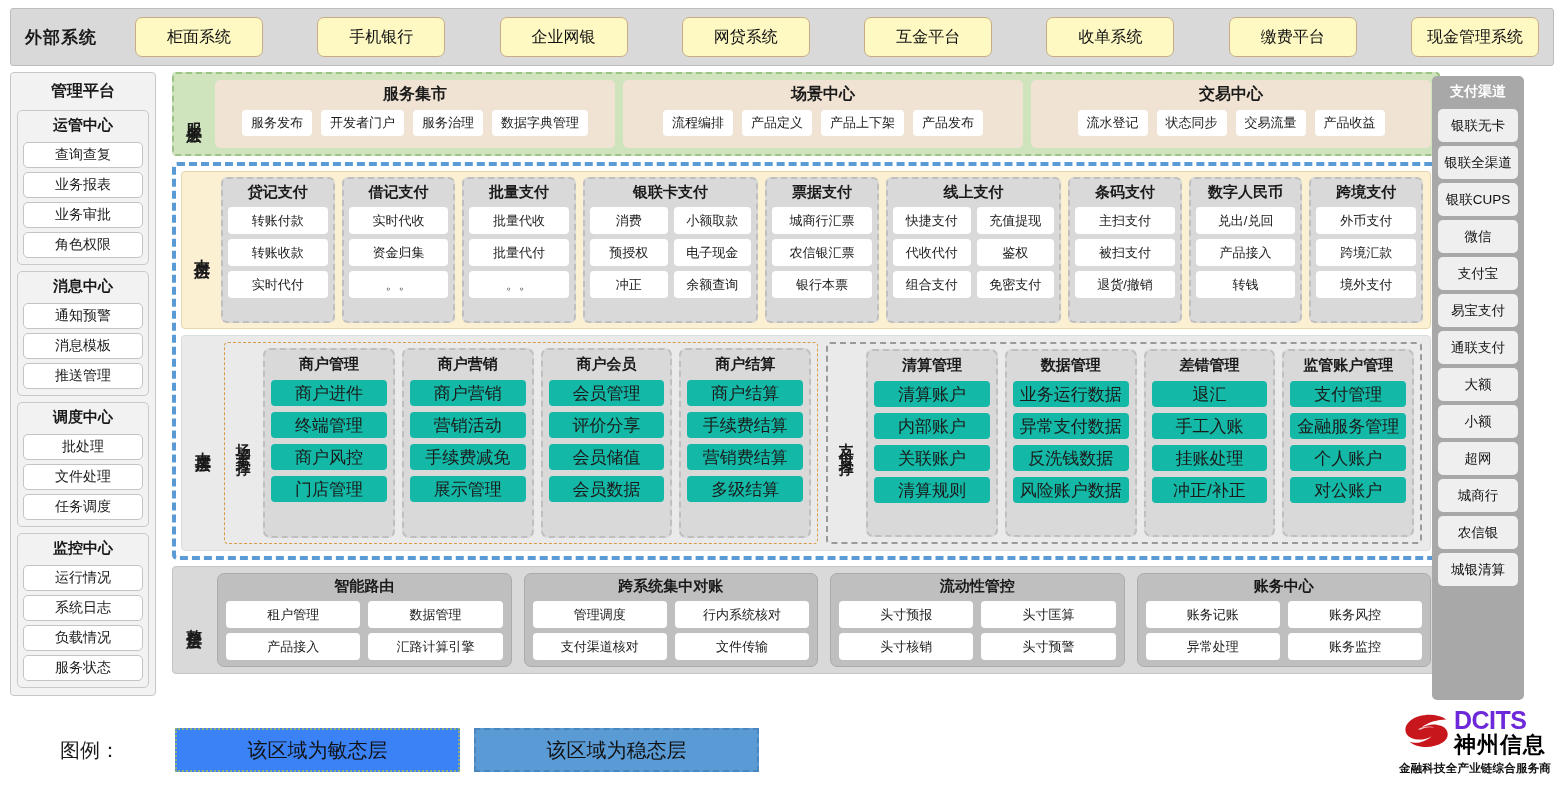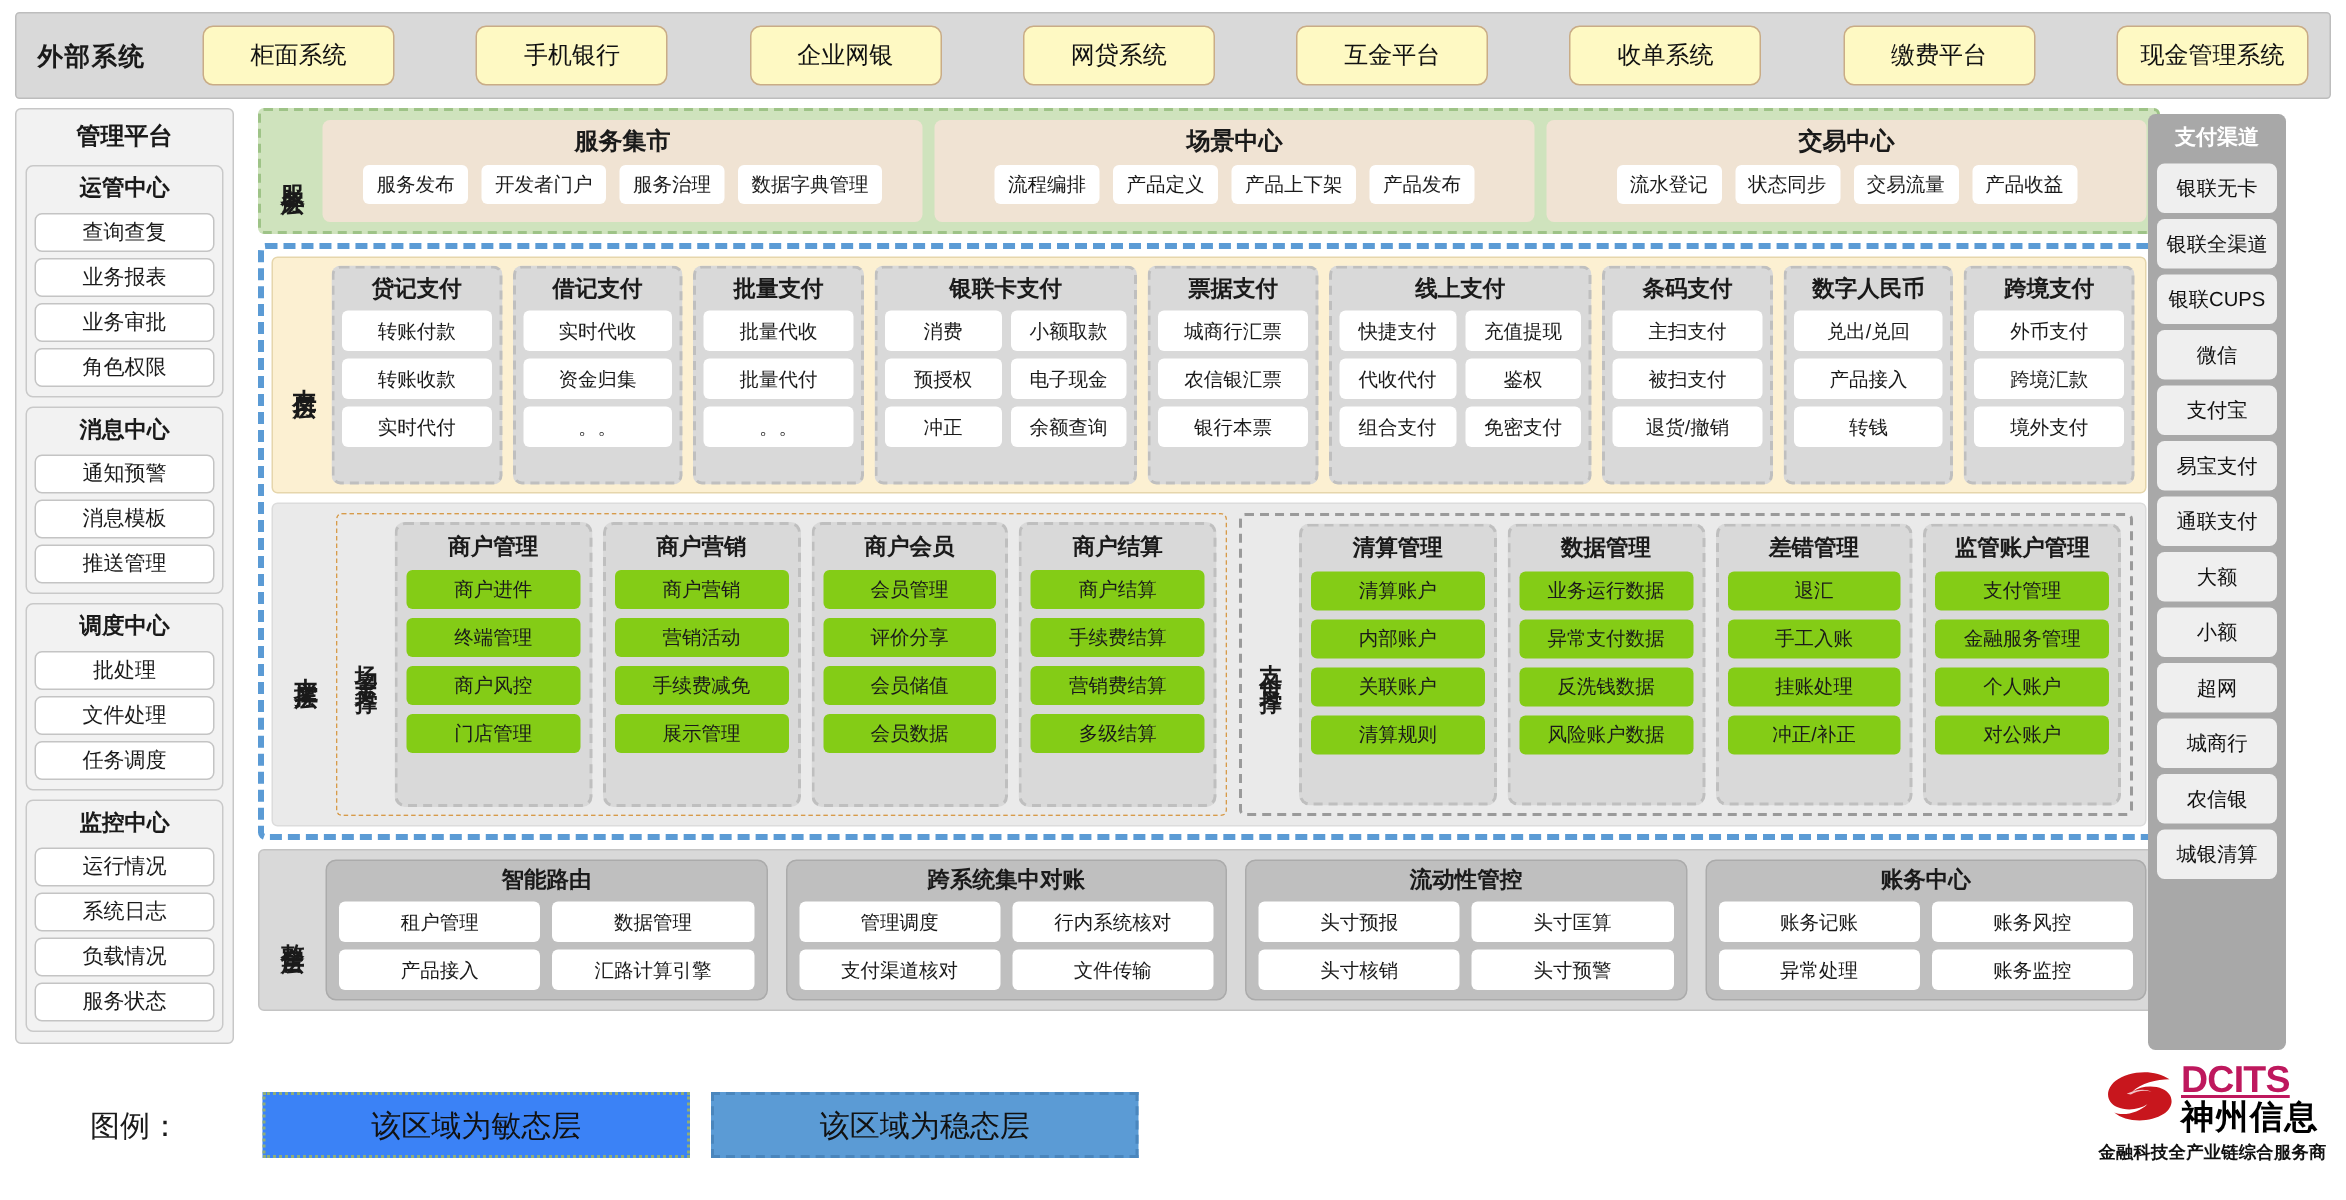--- a/index.html
+++ b/index.html
@@ -123,22 +123,22 @@
     writing-mode:vertical-rl; text-orientation:upright; letter-spacing:6px;
   }
   .sgroups { flex:1; display:flex; gap:7px; align-items:stretch; }
   .sgroup {
     flex:1; border:2px dashed #bfbfbf; border-radius:7px; background:#d9d9d9;
     padding:2px 6px 6px; display:flex; flex-direction:column; align-items:center;
   }
   .sgroup-title { font-size:15px; font-weight:bold; margin:3px 0 6px; white-space:nowrap; }
   .sgroup-items { display:flex; flex-direction:column; gap:6px; width:100%; }
   .schip {
-    background:#84cc16; border-radius:4px; height:26px;
-    display:flex; align-items:center; justify-content:center; font-size:13px; white-space:nowrap;
+    background:#14b8a6; border-radius:4px; height:26px;
+    display:flex; align-items:center; justify-content:center; font-size:17px; white-space:nowrap;
   }
 
   
   .int-layer {
     margin-top:6px; background:#d9d9d9; border:1px solid #c4c4c4; border-radius:4px;
     padding:6px 8px; display:flex; align-items:stretch; gap:10px; height:108px;
   }
   .int-groups { flex:1; display:flex; gap:12px; align-items:stretch; }
   .igroup {
     flex:1; background:#bfbfbf; border:1px solid #ababab; border-radius:7px;
@@ -159,21 +159,21 @@
     font-size:20px; color:#111;
   }
   .legend-chip.agile { background:#3b82f6; border:2px dotted #8fae78;margin-left:41px; }
   .legend-chip.stable { background:#5b9bd5; border:2px dashed #4a86bd; }
 
   
   .logo { position:absolute; left:1390px; top:708px; width:170px; text-align:center; }
   .logo-row { display:flex; align-items:center; justify-content:center; gap:4px; }
   .logo-mark { width:46px; height:36px; flex:none; }
   .logo-words { text-align:left; line-height:1; }
-  .logo-en { font-size:25px; font-weight:bold; color:#be185d; letter-spacing:-0.5px;text-decoration:underline; }
+  .logo-en { font-size:25px; font-weight:bold; color:#6d28d9; letter-spacing:-0.5px; }
   .logo-cn { font-size:22px; font-weight:bold; color:#000000; letter-spacing:1px; margin-top:1px; }
   .logo-tag { font-size:11.5px; font-weight:bold; color:#111; margin-top:5px; letter-spacing:0.2px; }
 </style>
 </head>
 <body>
 
 <div class="page">
 
   <div class="ext-bar">
     <div class="ext-title">外部系统</div>

